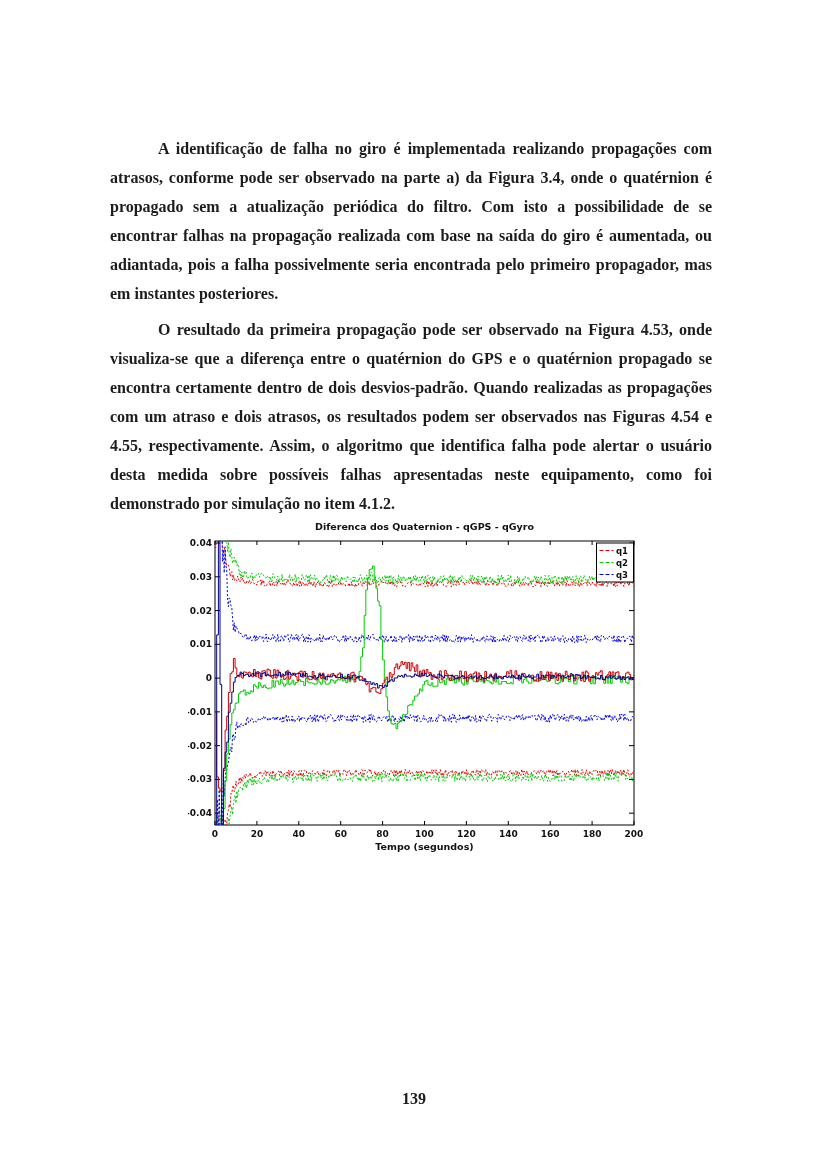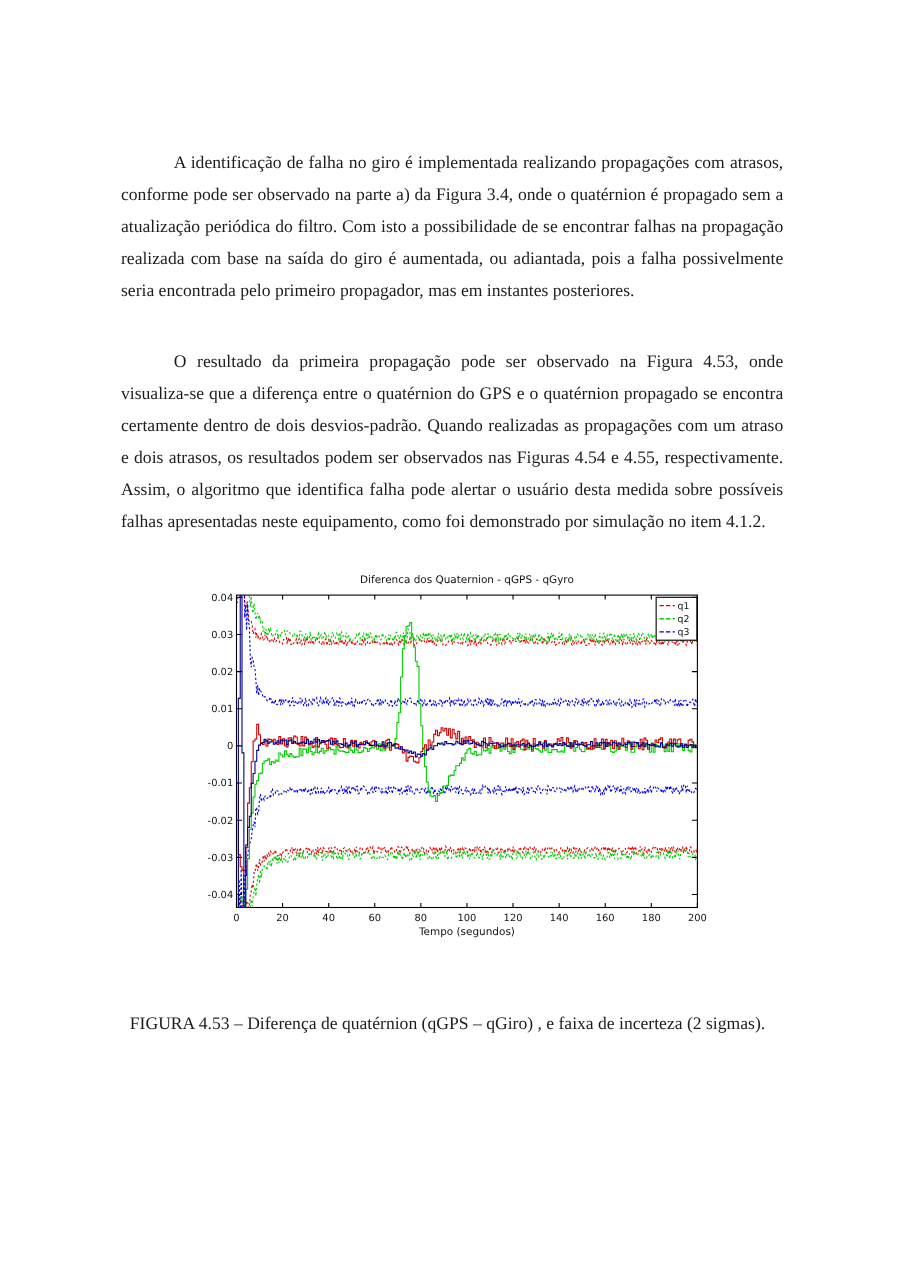--- a/index.html
+++ b/index.html
@@ -4,20 +4,21 @@
 <style>
   html,body{margin:0;padding:0;background:#ffffff;}
   .page{
     position:relative;
     width:828px;height:1169px;
     margin:0 auto;
     background:#ffffff;
     font-family:"Liberation Serif", serif;
     color:#1a1a1a;
     overflow:hidden;
+    font-weight:bold;
   }
   .body-par{
     position:absolute;
     left:110px;width:602px;
     margin:0;
     font-size:16px;
     line-height:29px;
     text-align:justify;
     text-indent:48px;
     color:#1c1c1c;
@@ -141,16 +142,16 @@
         </g>
         <rect x="408.5" y="27" width="37" height="39" fill="#fff" stroke="#000" stroke-width="1"></rect>
         <line x1="411.5" y1="34.5" x2="425.5" y2="34.5" stroke="#e60000" stroke-width="1.2" stroke-dasharray="4,2"></line>
         <text x="428" y="37.5" font-size="8.5">q1</text>
         <line x1="411.5" y1="46.5" x2="425.5" y2="46.5" stroke="#00cc00" stroke-width="1.2" stroke-dasharray="4,2"></line>
         <text x="428" y="49.5" font-size="8.5">q2</text>
         <line x1="411.5" y1="58.5" x2="425.5" y2="58.5" stroke="#0000e6" stroke-width="1.2" stroke-dasharray="4,2"></line>
         <text x="428" y="61.5" font-size="8.5">q3</text>
       </svg></div>
 
-  <p class="caption">FIGURA 4.53 – Diferença de quatérnion (qGPS – qGiro) , e faixa de incerteza (2 sigmas).</p>
 
+  <div class="page-number">139</div>
 
 </div>
 
 </body></html>

